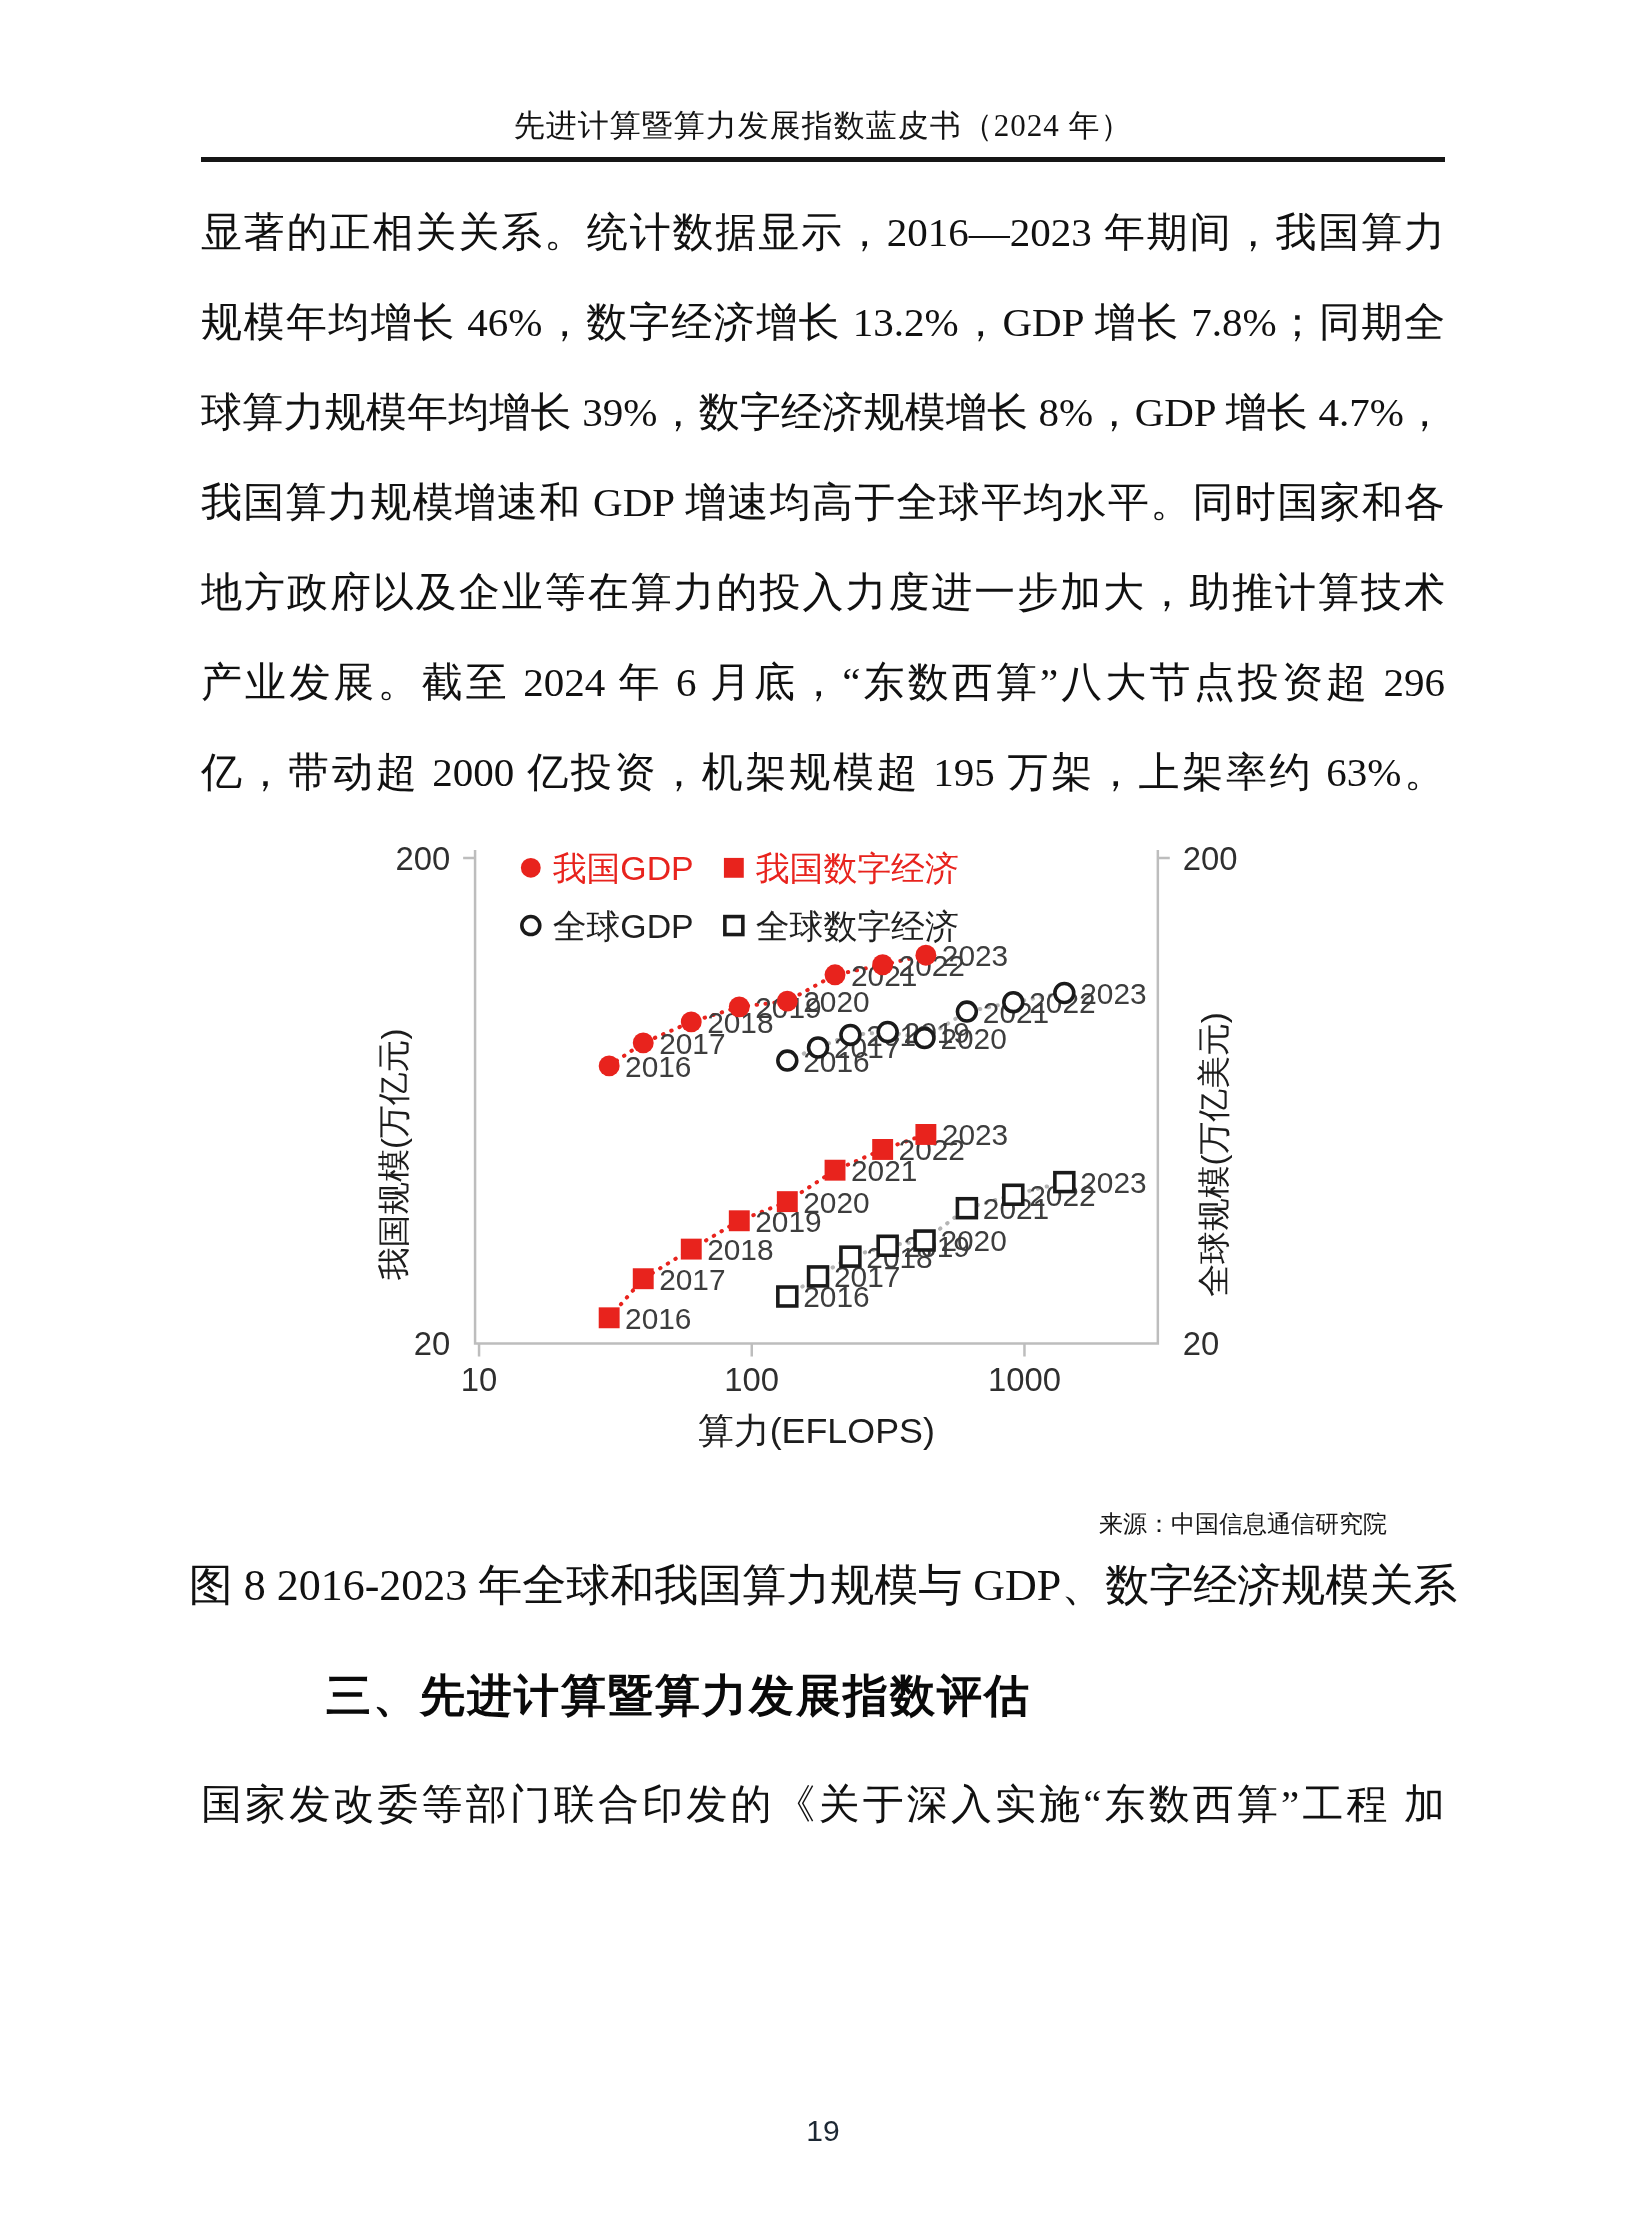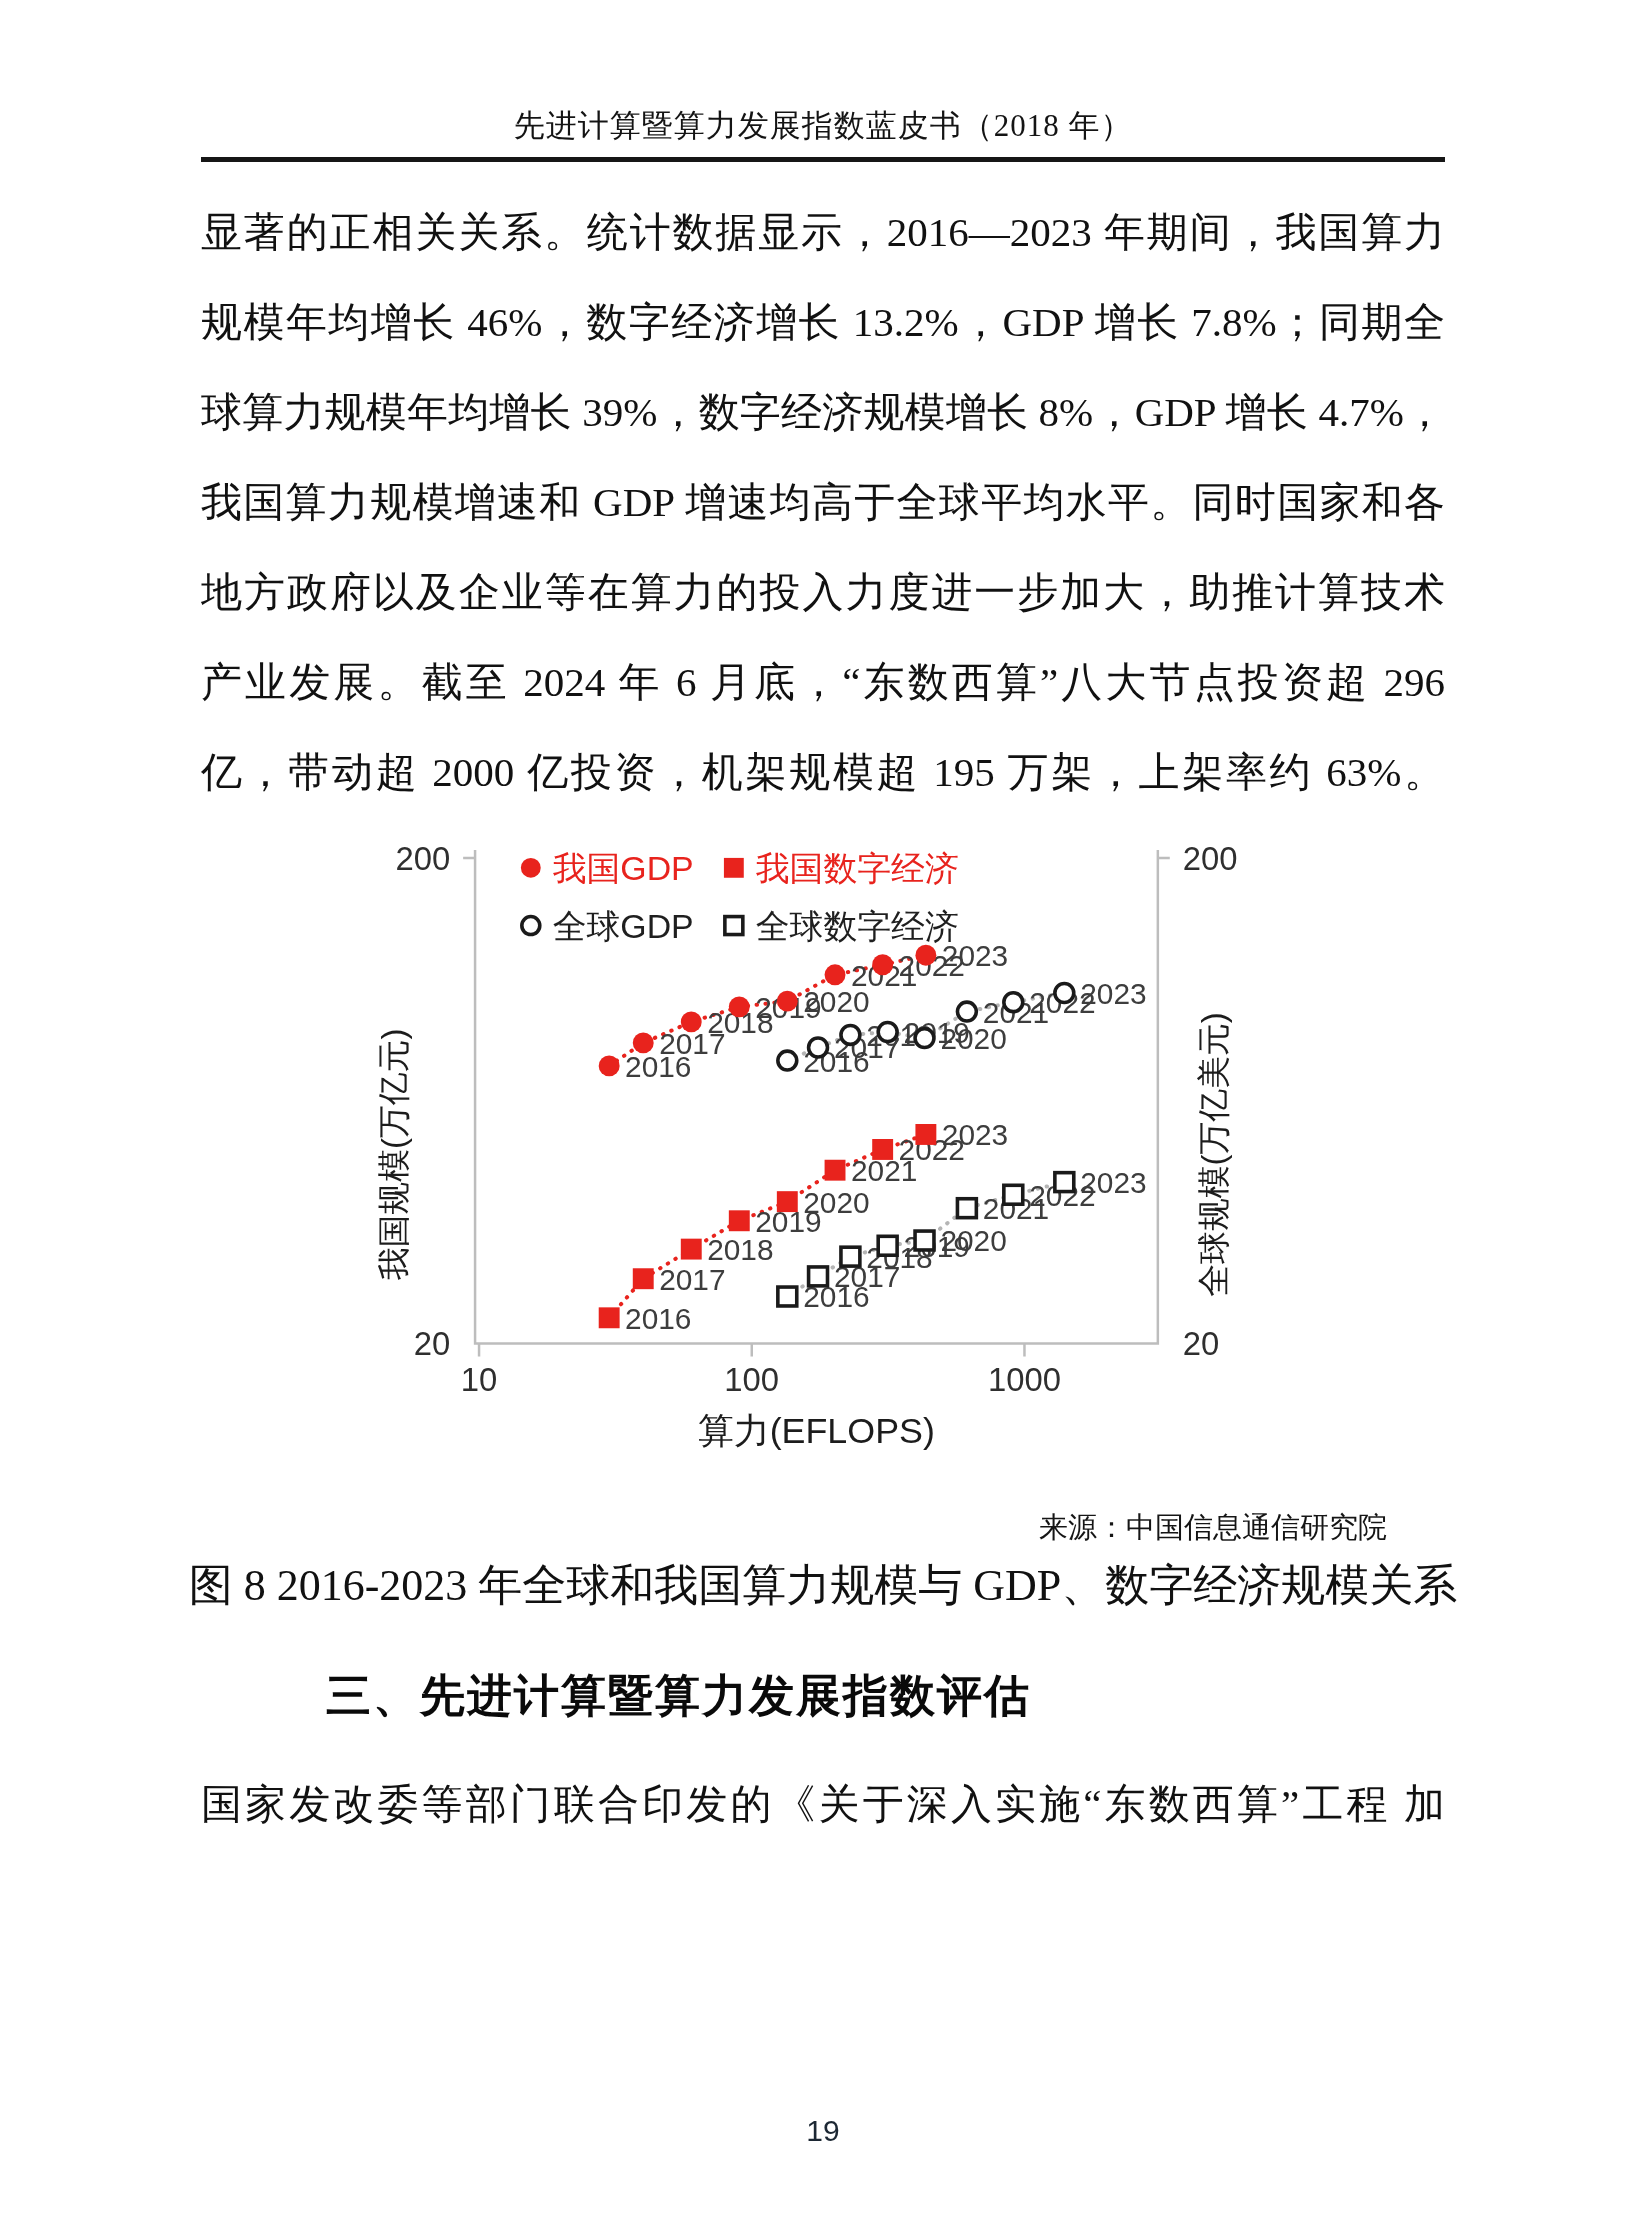--- a/index.html
+++ b/index.html
@@ -24,21 +24,21 @@
     height:90px;line-height:90px;font-size:41px;
     text-align:justify;text-align-last:justify;
     white-space:nowrap;color:#111;
   }
   #para1{top:187px;}
   #para2{top:1759px;}
   .chart-wrap{position:absolute;top:826px;left:279px;width:1055px;height:647px;}
   .chart-wrap svg{display:block;font-family:"Liberation Sans","DejaVu Sans",sans-serif;}
   .source-line{
     position:absolute;top:1508px;left:201px;width:1186px;
-    text-align:right;font-size:29px;color:#151515;font-family:Liberation Mono, monospace;
+    text-align:right;font-size:24px;color:#151515;font-family:Liberation Mono, monospace;
   }
   .figure-caption{
     position:absolute;top:1556px;left:0;width:100%;
     text-align:center;font-size:44px;color:#111;
   }
   .section-heading{
     position:absolute;top:1666px;left:326px;margin:0;
     font-family:"Liberation Sans","DejaVu Sans",sans-serif;
     font-weight:700;font-size:45px;color:#0a0a0a;letter-spacing:2px;
   }
@@ -47,21 +47,21 @@
     text-align:center;
     font-family:"Liberation Sans","DejaVu Sans",sans-serif;
     font-size:30px;color:#1c2733;margin-top:48px;
   }
 </style>
 </head>
 <body>
 
 <div class="page">
 
-  <div class="header-title">先进计算暨算力发展指数蓝皮书（2018 年）</div>
+  <div class="header-title">先进计算暨算力发展指数蓝皮书（2024 年）</div>
   <div class="header-rule"></div>
 
   <section class="para" id="para1">
       <div class="bline">显著的正相关关系。统计数据显示，2016—2023 年期间，我国算力</div>
       <div class="bline">规模年均增长 46%，数字经济增长 13.2%，GDP 增长 7.8%；同期全</div>
       <div class="bline">球算力规模年均增长 39%，数字经济规模增长 8%，GDP 增长 4.7%，</div>
       <div class="bline">我国算力规模增速和 GDP 增速均高于全球平均水平。同时国家和各</div>
       <div class="bline">地方政府以及企业等在算力的投入力度进一步加大，助推计算技术</div>
       <div class="bline">产业发展。截至 2024 年 6 月底，“东数西算”八大节点投资超 296</div>
       <div class="bline">亿，带动超 2000 亿投资，机架规模超 195 万架，上架率约 63%。</div>

